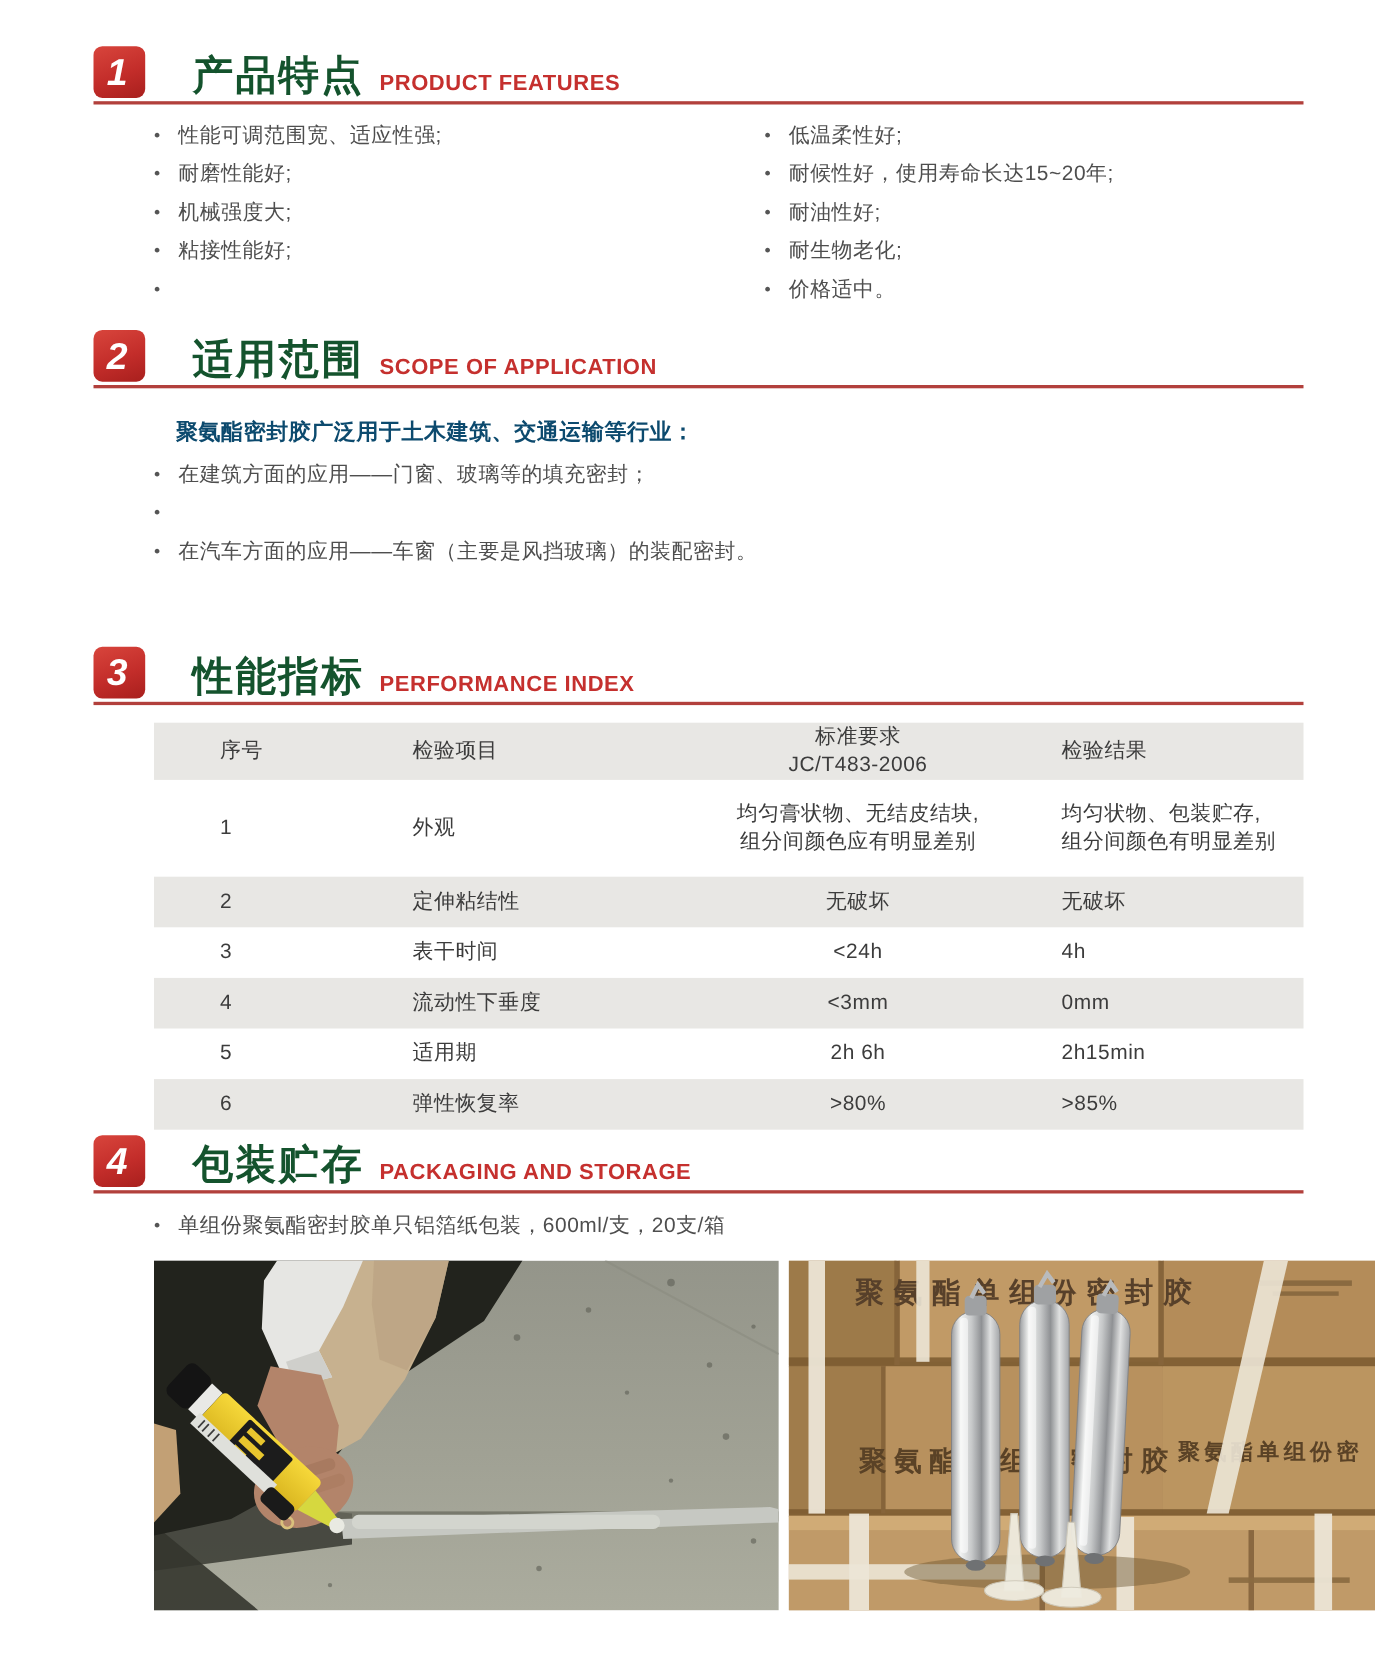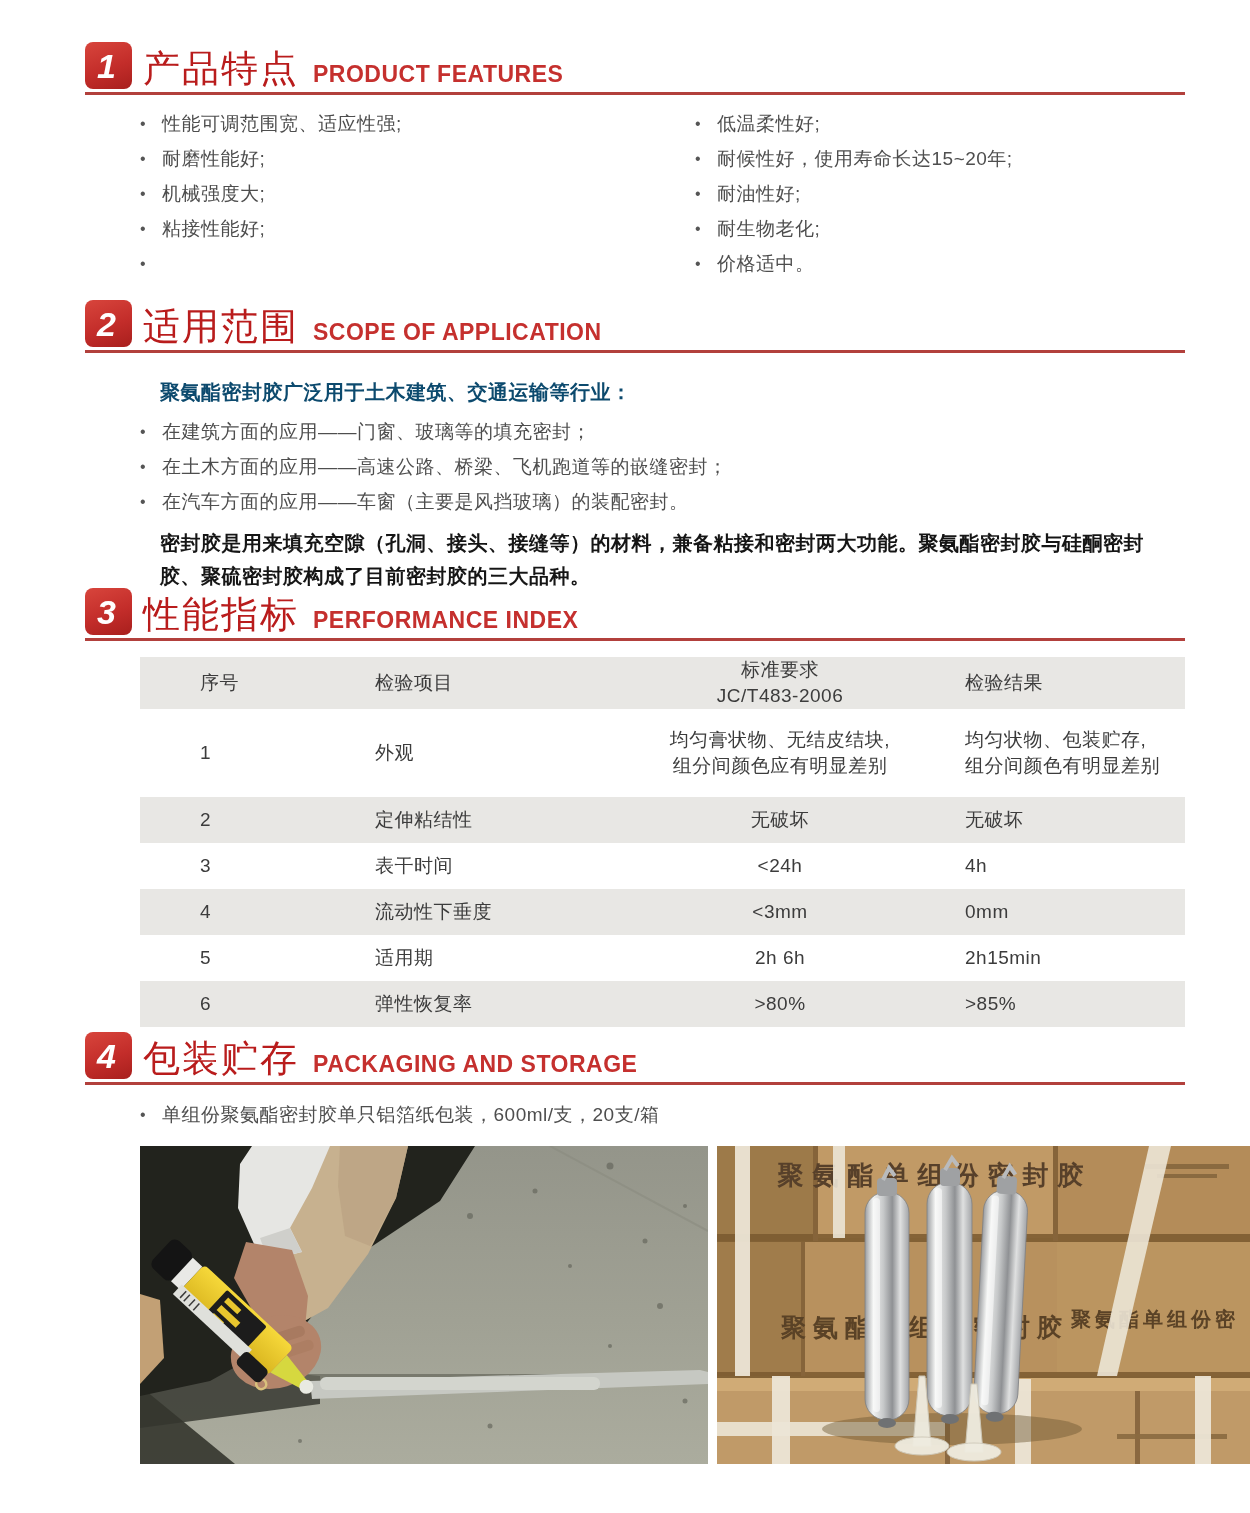--- a/index.html
+++ b/index.html
@@ -16,25 +16,25 @@
   .num-box{
     position:absolute;left:0;top:0;width:47px;height:47px;border-radius:8px;
     background:linear-gradient(160deg,#d8453c 0%,#c32d2a 55%,#a81f1d 100%);
     display:flex;align-items:center;justify-content:center;
   }
   .num-box span{
     color:#ffffff;font-size:34px;font-weight:bold;font-style:italic;line-height:1;
     transform:translateX(-2px);
   }
   .cn-title{
-    margin-left:58px;font-size:37px;font-weight:400;color:#b91c1c;
+    margin-left:90px;font-size:37px;font-weight:700;color:#14532d;
     letter-spacing:2px;line-height:46px;white-space:nowrap;
   }
   .en-title{
-    margin-left:14px;margin-bottom:4px;font-size:23px;font-weight:700;
+    margin-left:14px;margin-bottom:4px;font-size:20px;font-weight:700;
     color:#c5302e;letter-spacing:.5px;white-space:nowrap;
   }
   
   ul{list-style:none;margin:0;padding:0;}
   .blist li{display:flex;align-items:flex-start;font-size:19px;line-height:35px;color:#4e4e4e;letter-spacing:.5px;}
   .blist .dot{width:22px;flex:0 0 22px;color:#555;font-size:16px;line-height:35px;text-align:left;}
   .feat-left{position:absolute;left:140px;top:64px;width:540px;}
   .feat-right{position:absolute;left:695px;top:64px;width:530px;}
   
   .scope-intro{margin:26px 65px 0 160px;font-size:20px;font-weight:700;color:#0c4a6e;letter-spacing:.5px;}
@@ -127,28 +127,26 @@
       <div class="en-title">SCOPE OF APPLICATION</div>
     </div>
     <div class="scope-intro">聚氨酯密封胶广泛用于土木建筑、交通运输等行业：</div>
     <ul class="blist scope-list">
       <li>
           <span class="dot">•</span>
           <span>在建筑方面的应用——门窗、玻璃等的填充密封；</span>
         </li>
       <li>
           <span class="dot">•</span>
-          <span>在土木方面的应用——高速公路、桥梁、飞机跑道等的嵌缝密封；</span>
         </li>
       <li>
           <span class="dot">•</span>
           <span>在汽车方面的应用——车窗（主要是风挡玻璃）的装配密封。</span>
         </li>
     </ul>
-    <div class="scope-note">密封胶是用来填充空隙（孔洞、接头、接缝等）的材料，兼备粘接和密封两大功能。聚氨酯密封胶与硅酮密封胶、聚硫密封胶构成了目前密封胶的三大品种。</div>
   </div>
 
   <div class="sec" style="top:588px;height:430px;">
     <div class="sec-head">
       <div class="num-box">
         <span>3</span>
       </div>
       <div class="cn-title">性能指标</div>
       <div class="en-title">PERFORMANCE INDEX</div>
     </div>

